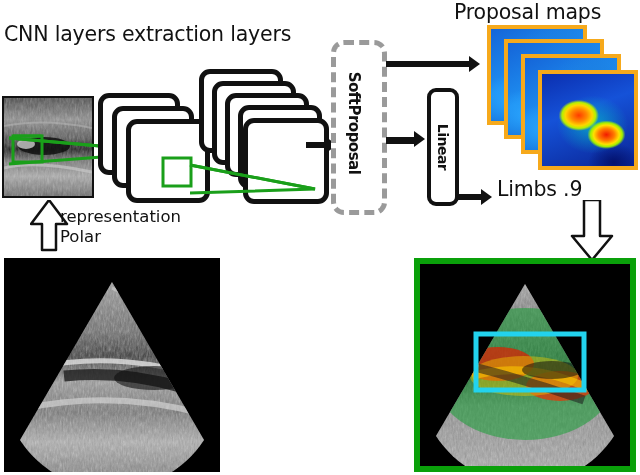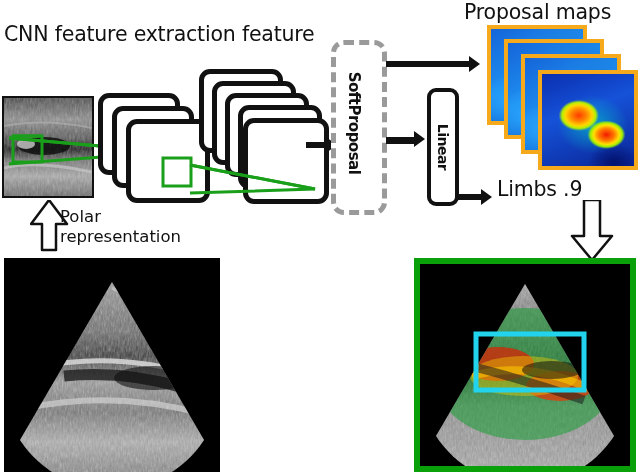--- a/index.html
+++ b/index.html
@@ -42,23 +42,23 @@
 
   
   .usfr{position:absolute;background:#000;overflow:hidden;}
   .fan{position:absolute;left:0;top:0;width:100%;height:100%;}
   .thumb{position:absolute;overflow:hidden;background:#0c0c0c;border:2px solid #111;}
   .grn{stroke:#1a9f1a;fill:none;}
 </style>
 </head>
 <body>
 
-<div class="abs ttl" style="left:4px;top:22px;">CNN feature extraction feature</div>
-
-<div class="abs ttl" style="left:464px;top:0px;">Proposal maps</div>
+<div class="abs ttl" style="left:4px;top:22px;">CNN layers extraction layers</div>
+
+<div class="abs ttl" style="left:454px;top:0px;">Proposal maps</div>
 
 <div class="thumb" style="left:2px;top:96px;width:88px;height:98px;">
   <svg width="88" height="98" viewBox="0 0 88 98" style="position:absolute;left:0;top:0;">
     <defs>
       <linearGradient id="pg1" x1="0" y1="0" x2="0" y2="1">
         <stop offset="0%" stop-color="#4a4a4a"></stop>
           <stop offset="22%" stop-color="#8e8e8e"></stop>
         <stop offset="40%" stop-color="#5a5a5a"></stop>
           <stop offset="52%" stop-color="#1a1a1a"></stop>
         <stop offset="64%" stop-color="#777"></stop>
@@ -179,22 +179,22 @@
       <ellipse cx="150" cy="120" rx="40" ry="12" fill="#0f0f0f" opacity="0.6"></ellipse>
     </g>
   </svg>
 </div>
 
 <svg class="hollow" width="40" height="52" viewBox="0 0 40 52" style="left:30px;top:200px;">
   <polygon points="19,0 37,24 26,24 26,50 12,50 12,24 1,24" fill="#fff" stroke="#111" stroke-width="2.5" stroke-linejoin="round"></polygon>
 </svg>
 
 <div class="abs" style="left:60px;top:207px;font-size:16.5px;line-height:20px;">
+  <div>representation</div>
   <div>Polar</div>
-  <div>representation</div>
 </div>
 
 <div class="usfr" style="left:414px;top:258px;width:222px;height:214px;border:6px solid #0aa00a;box-sizing:border-box;">
   <svg class="fan" viewBox="0 0 210 202" preserveAspectRatio="none">
     <defs>
       <clipPath id="fanclip2">
         <path d="M105 20 L194 172 A106 106 0 0 1 16 172 Z"></path>
       </clipPath>
       <linearGradient id="usg2" x1="0" y1="0" x2="0" y2="1">
         <stop offset="0%" stop-color="#c2c2c2"></stop>

